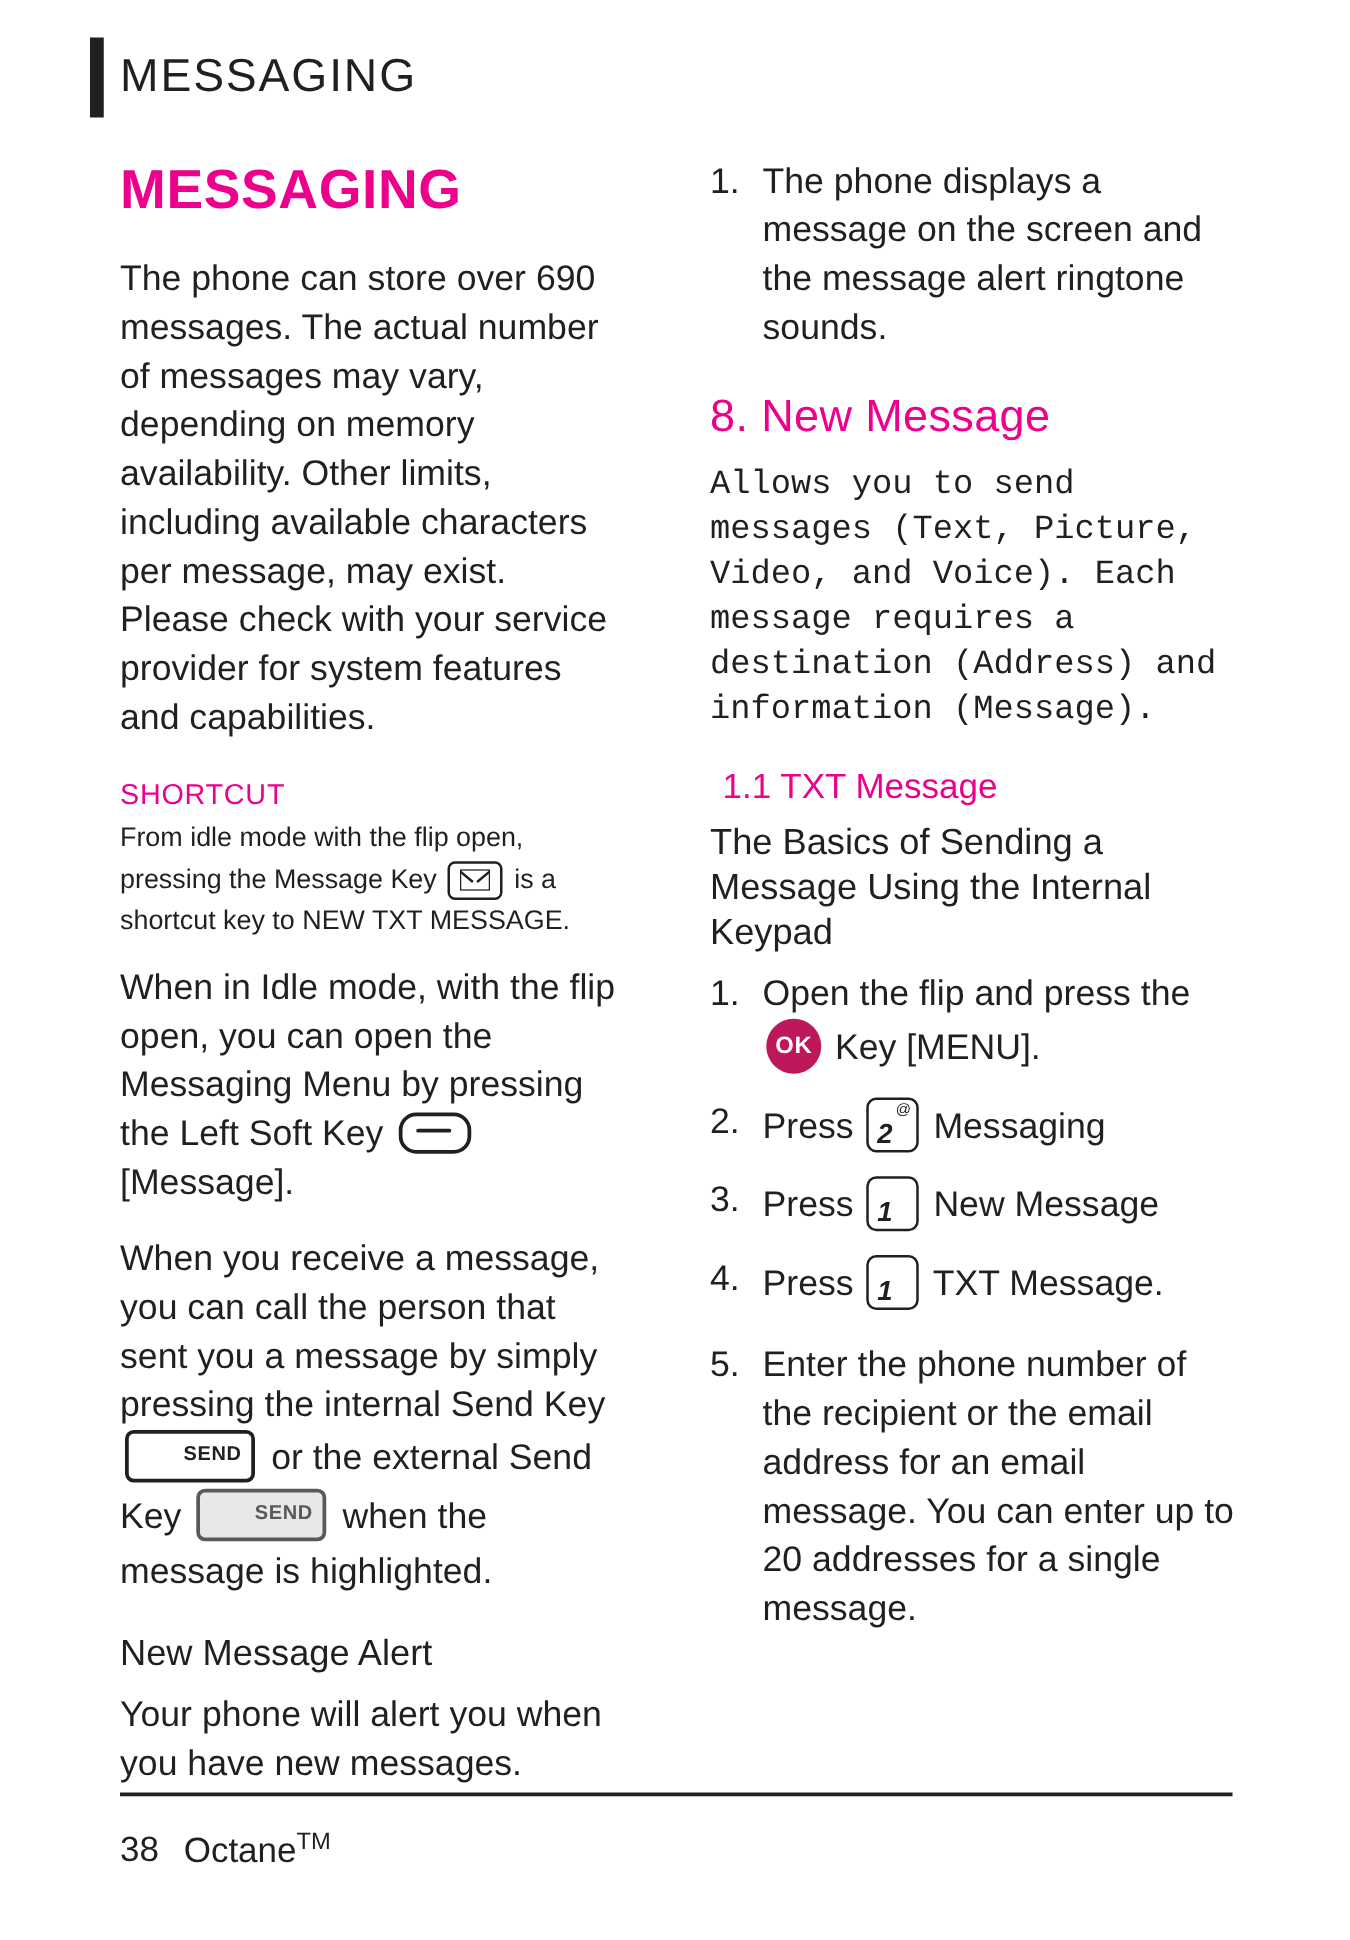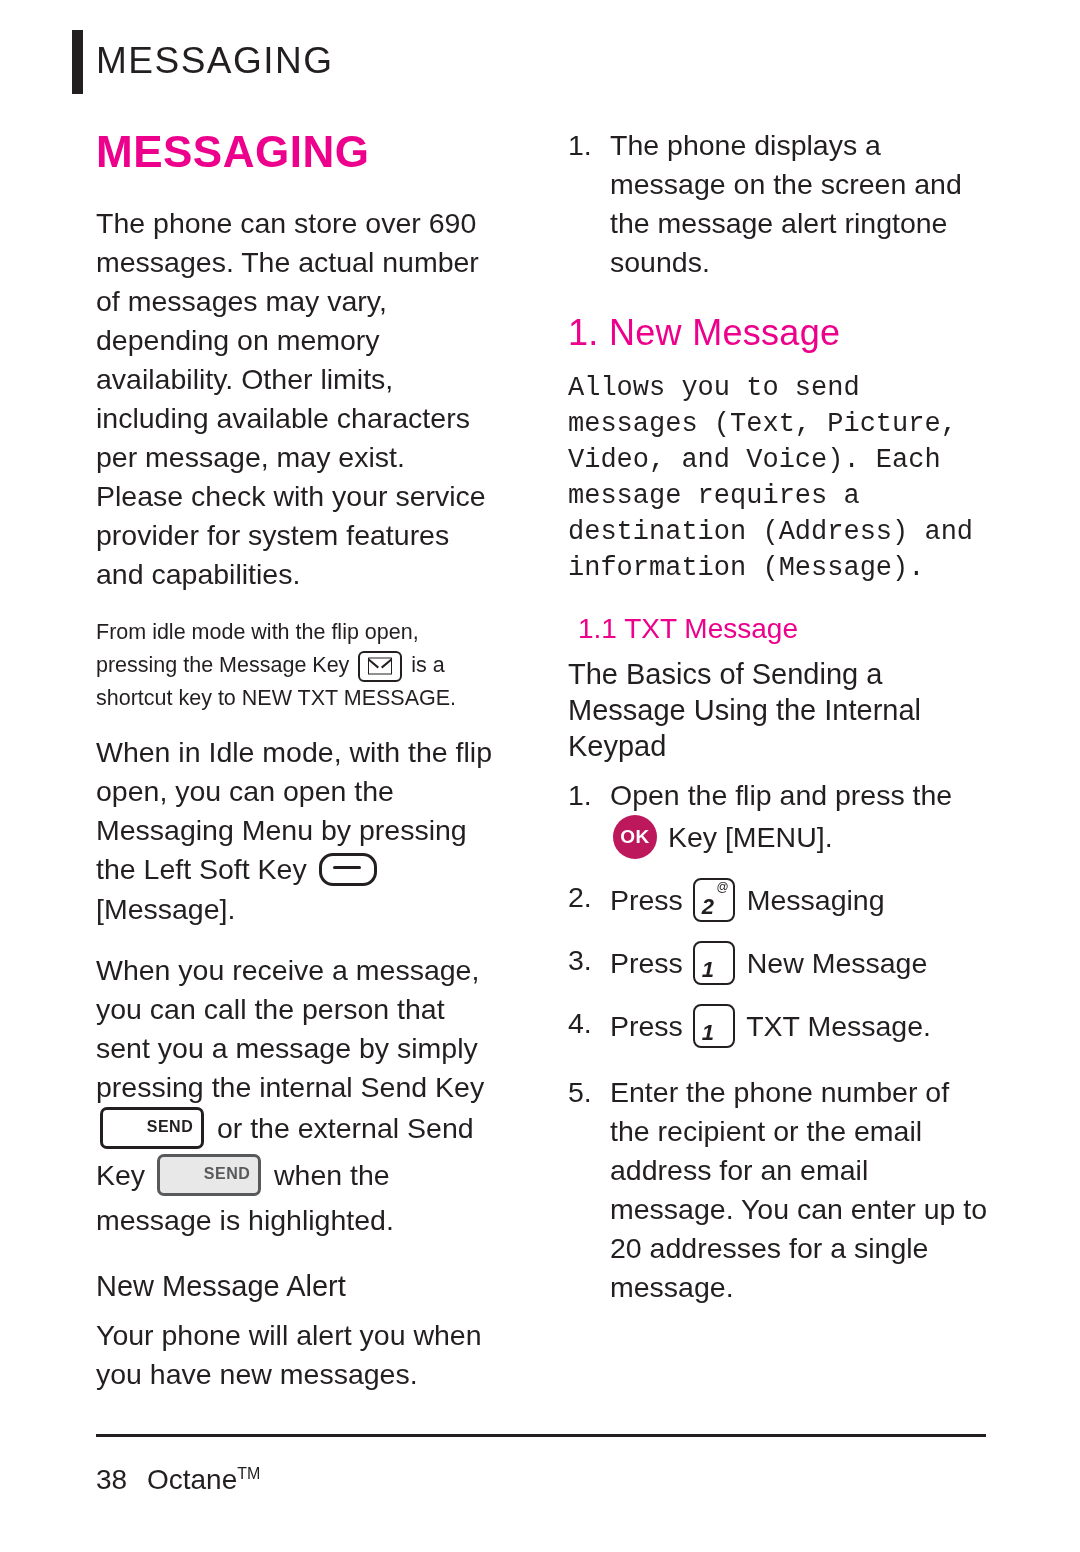--- a/index.html
+++ b/index.html
@@ -353,38 +353,39 @@
     left: 96px;
     top: 1456px;
     font-size: 28px;
     line-height: 36px;
     color: #231f20;
   }
   .footer .pg {
     margin-right: 12px;
   }
   .footer sup {
-    font-size: 16px;
+    font-size: 19px;
     vertical-align: super;
   }
 </style>
 </head>
 <body>
 
 <div class="header">
   <div class="header-bar"></div>
   <div class="header-title">MESSAGING</div>
 </div>
 
 <div class="col-left">
 
   <h1 class="section-title">MESSAGING</h1>
 
   <p class="body">The phone can store over 690 messages. The actual number of messages may vary, depending on memory availability. Other limits, including available characters per message, may exist. Please check with your service provider for system features and capabilities.</p>
 
+  <div class="shortcut-label">SHORTCUT</div>
 
   <p class="shortcut-body">
     <span>From idle mode with the flip open, pressing the Message Key</span>
     <span class="keybox"><span class="env2"></span></span>
     <span>is a shortcut key to NEW TXT MESSAGE.</span>
   </p>
 
   <p class="body">
     <span>When in Idle mode, with the flip open, you can open the Messaging Menu by pressing the Left Soft Key</span>
     <span class="softkey"></span>
@@ -405,21 +406,21 @@
 
 <div class="col-right">
 
   <ol class="numlist">
     <li>
       <span class="num">1.</span>
       <span>The phone displays a message on the screen and the message alert ringtone sounds.</span>
     </li>
   </ol>
 
-  <h2 class="sub-pink">1. New Message</h2>
+  <h2 class="sub-pink">8. New Message</h2>
   <p class="body narrow">Allows you to send messages (Text, Picture, Video, and Voice). Each message requires a destination (Address) and information (Message).</p>
 
   <h3 class="sub-pink-small">1.1 TXT Message</h3>
   <h3 class="sub-black" style="margin-top:6px;">The Basics of Sending a Message Using the Internal Keypad</h3>
 
   <ol class="numlist steps">
 
     <li>
       <span class="num">1.</span>
       <span>Open the flip and press the</span>

